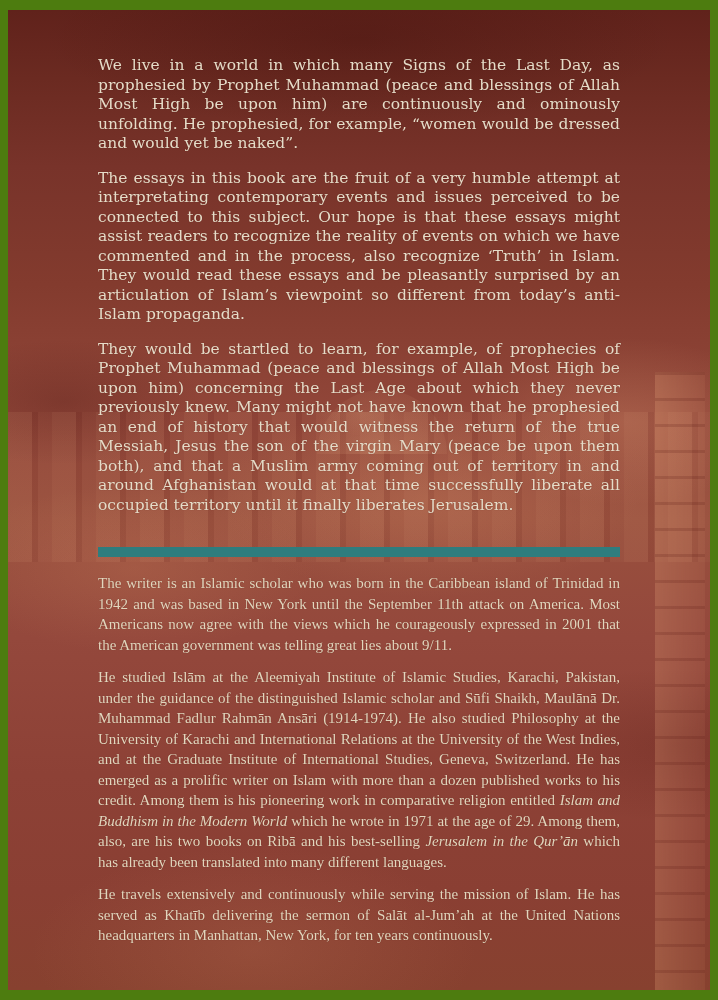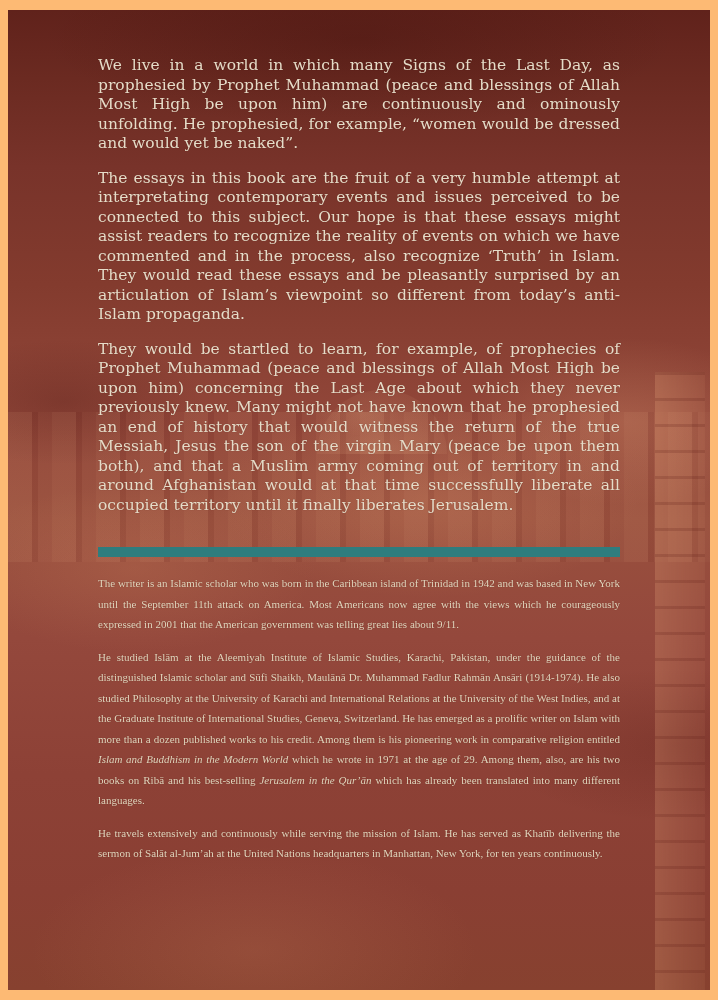--- a/index.html
+++ b/index.html
@@ -4,21 +4,21 @@
 <style>
   html, body {
     margin: 0;
     padding: 0;
     background: #ffffff;
   }
   .page {
     position: relative;
     width: 718px;
     height: 1000px;
-    background: #fdba74;
+    background: #4d7c0f;
     overflow: hidden;
     font-family: "DejaVu Serif", serif;
   }
   
   .cover {
     position: absolute;
     left: 8px;
     top: 10px;
     width: 702px;
     height: 980px;
@@ -96,21 +96,21 @@
   }
   .divider {
     width: 522px;
     height: 10px;
     margin-top: 32px;
     margin-bottom: 16px;
   }
   .author p {
     margin: 0 0 12px 0;
     font-family: "Liberation Serif", serif;
-    font-size: 11px;
+    font-size: 15px;
     line-height: 20.5px;
     text-align: justify;
     color: #e2d6bd;
     text-shadow: 0 0 1px rgba(64,18,14,0.4);
   }
   .author p .it, .synopsis p .it {
     font-style: italic;
   }
 </style>
 </head>

